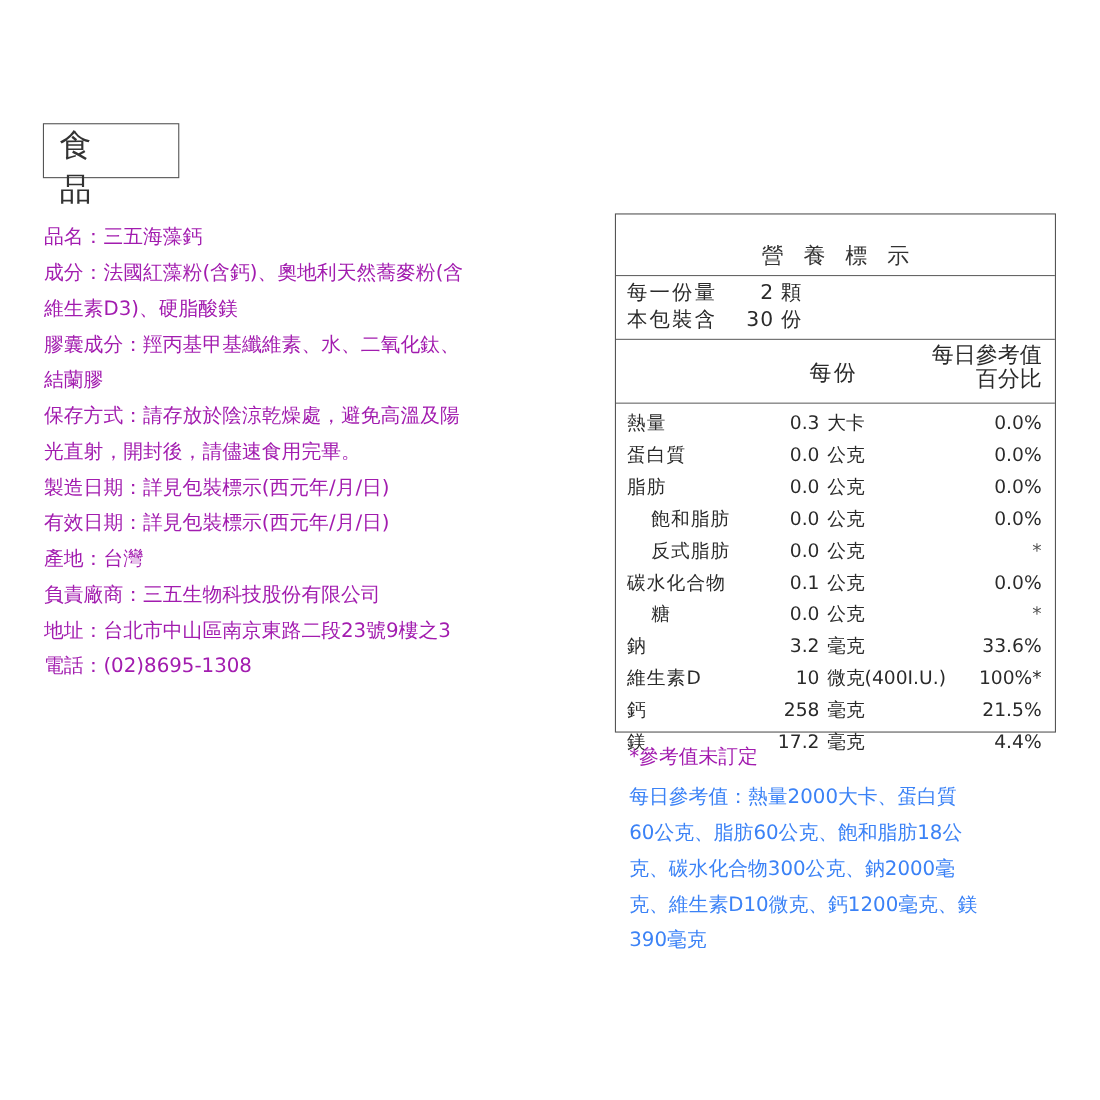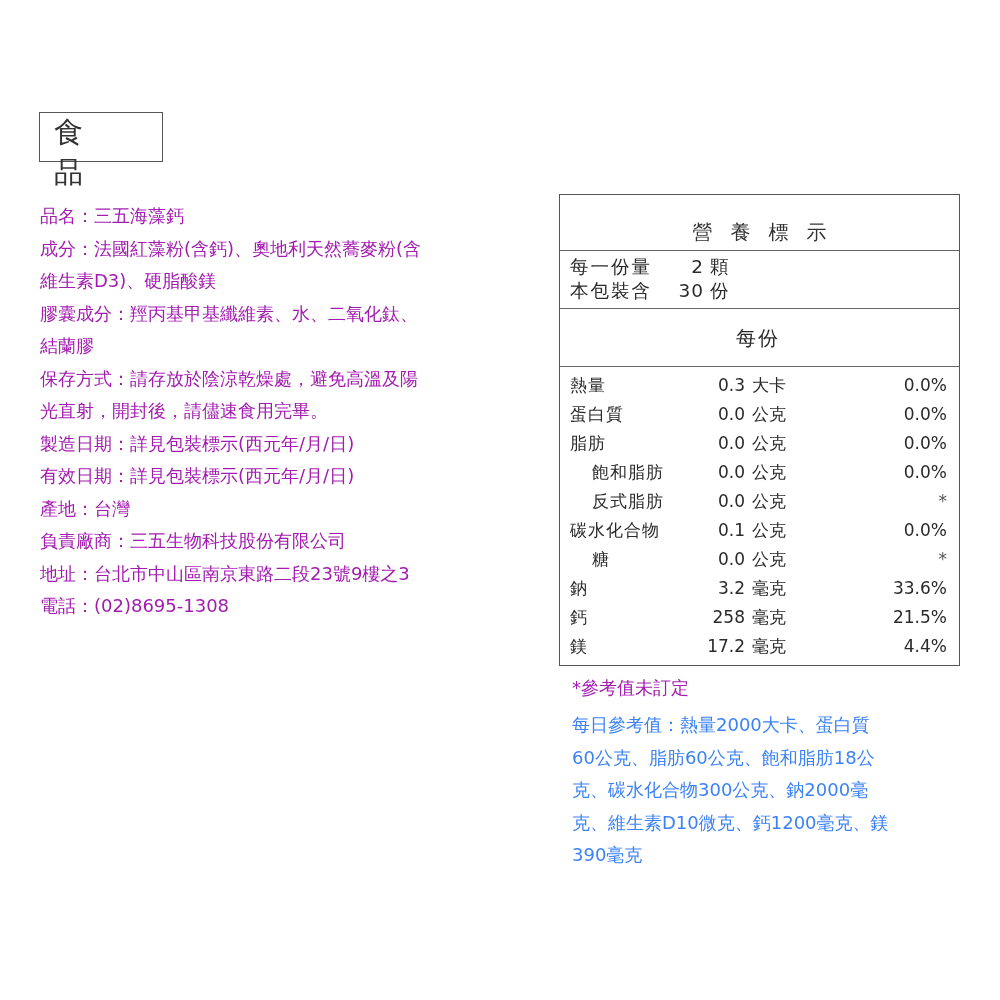--- a/index.html
+++ b/index.html
@@ -94,20 +94,24 @@
     </div>
     <div class="srow">
       <span class="lbl">本包裝含</span>
       <span class="num">30</span>
       <span>份</span>
     </div>
   </div>
 
   <div class="col-head">
     <span class="per">每份</span>
+    <div class="dv">
+      <div>每日參考值</div>
+      <div>百分比</div>
+    </div>
   </div>
 
   <div class="nrows">
     <div class="nrow">
       <span class="name">熱量</span>
       <span class="val">0.3</span>
       <span class="unit">大卡</span>
       <span class="pct">0.0%</span>
     </div>
     <div class="nrow">
@@ -146,20 +150,26 @@
       <span class="unit">公克</span>
       <span class="pct star">*</span>
     </div>
     <div class="nrow">
       <span class="name">鈉</span>
       <span class="val">3.2</span>
       <span class="unit">毫克</span>
       <span class="pct">33.6%</span>
     </div>
     <div class="nrow">
+      <span class="name">維生素D</span>
+      <span class="val">10</span>
+      <span class="unit">微克(400I.U.)</span>
+      <span class="pct">100%*</span>
+    </div>
+    <div class="nrow">
       <span class="name">鈣</span>
       <span class="val">258</span>
       <span class="unit">毫克</span>
       <span class="pct">21.5%</span>
     </div>
     <div class="nrow">
       <span class="name">鎂</span>
       <span class="val">17.2</span>
       <span class="unit">毫克</span>
       <span class="pct">4.4%</span>

